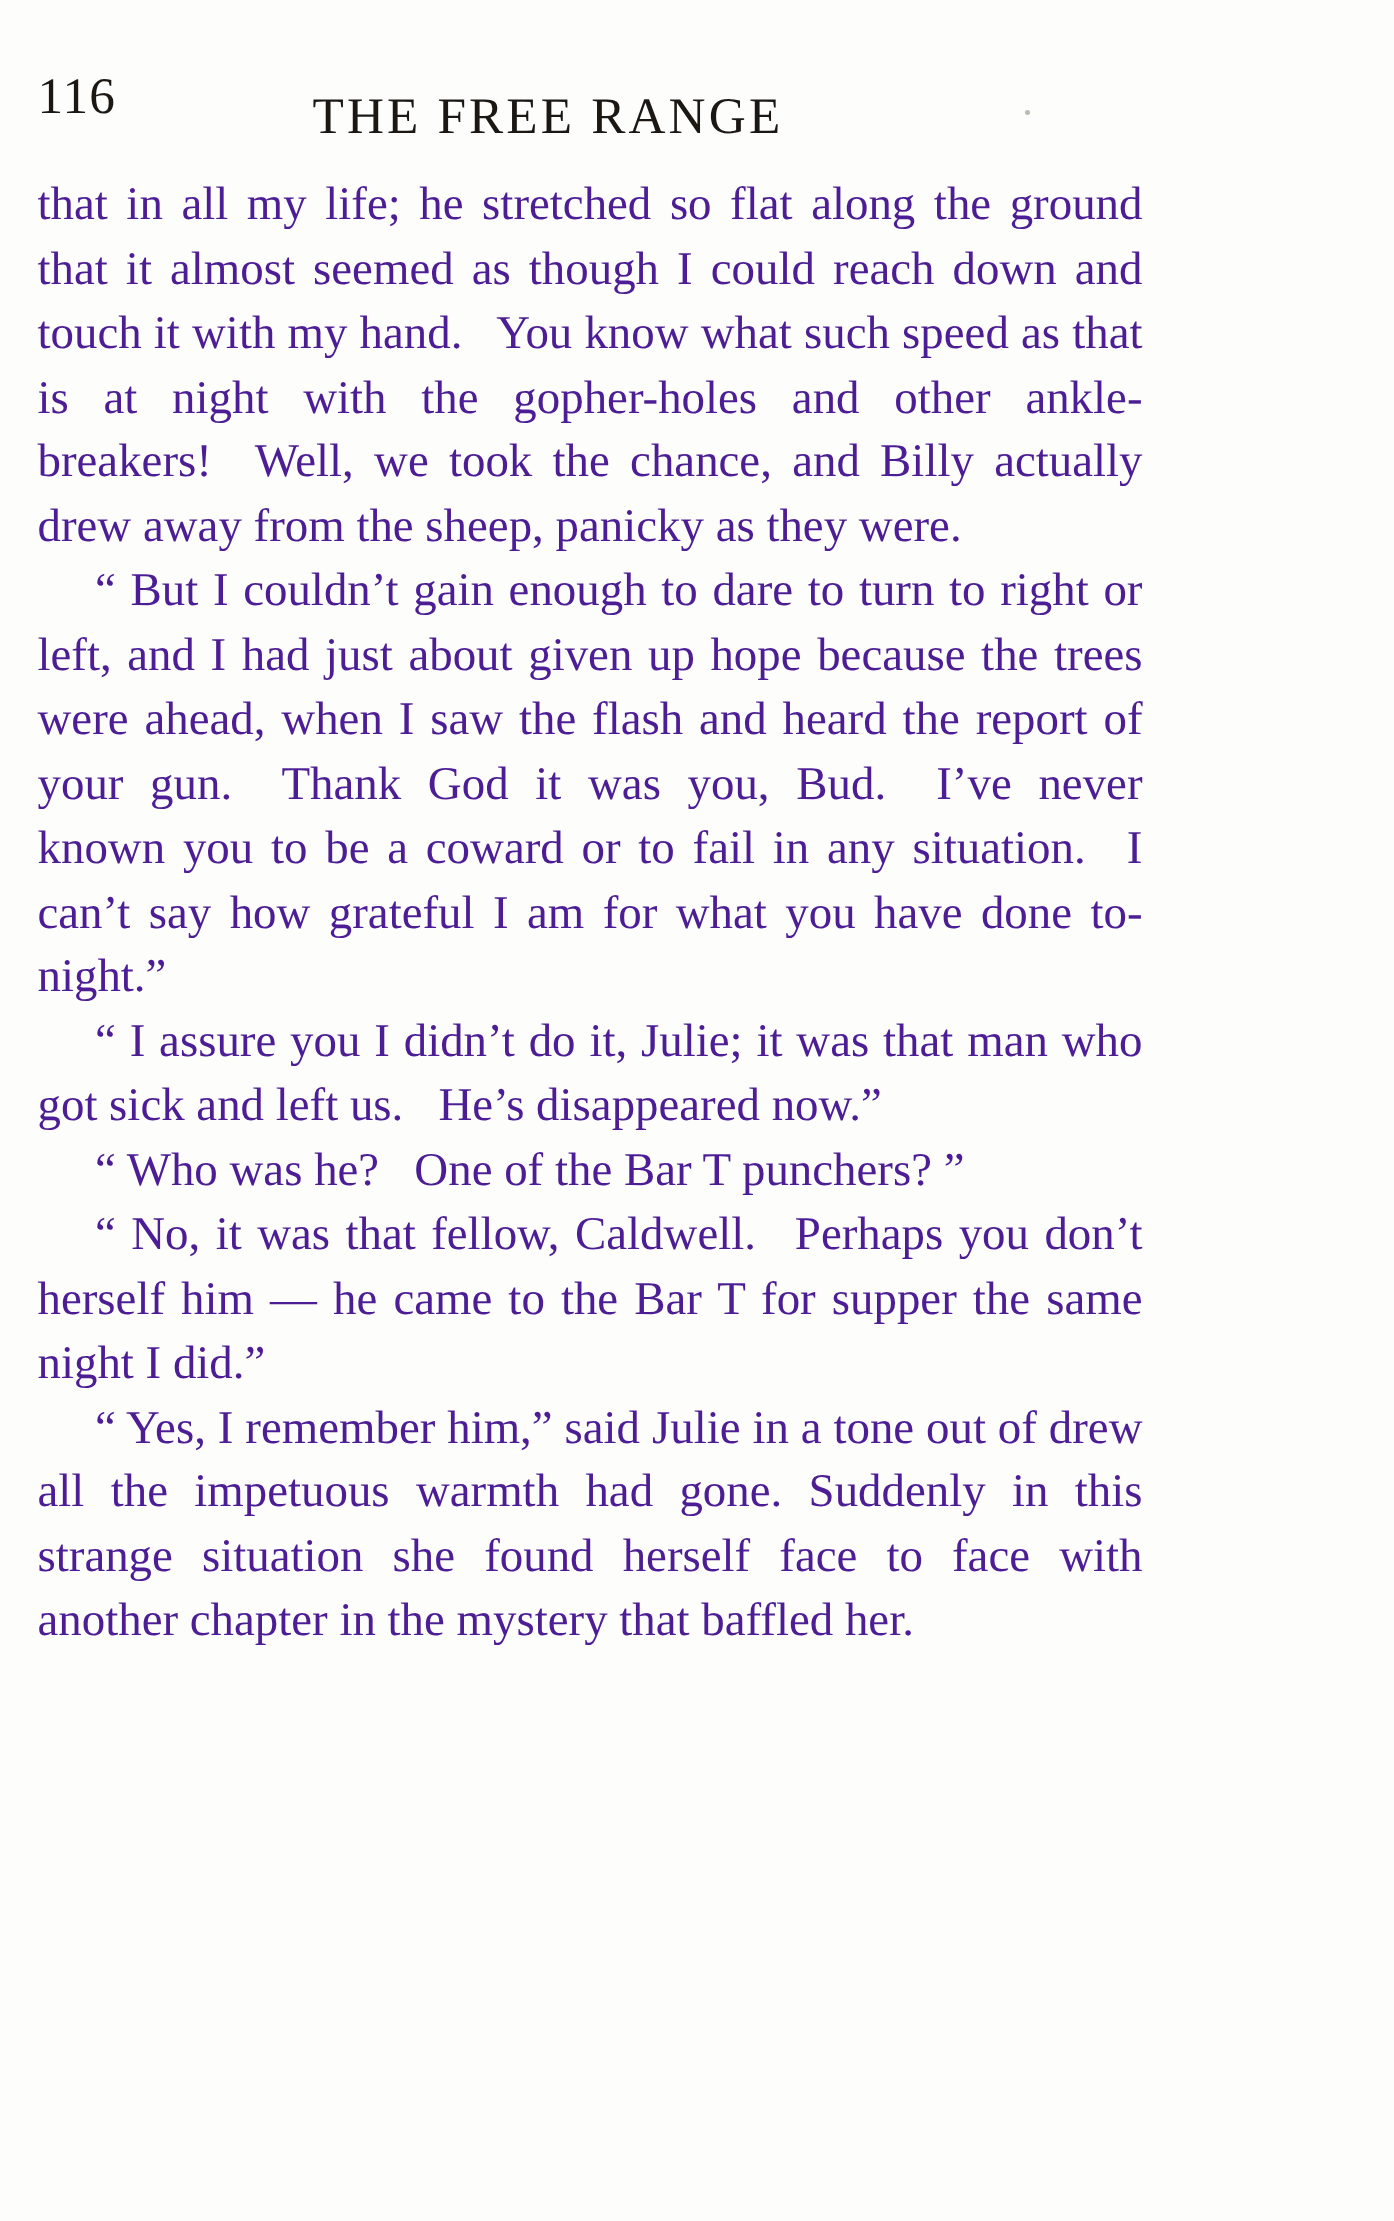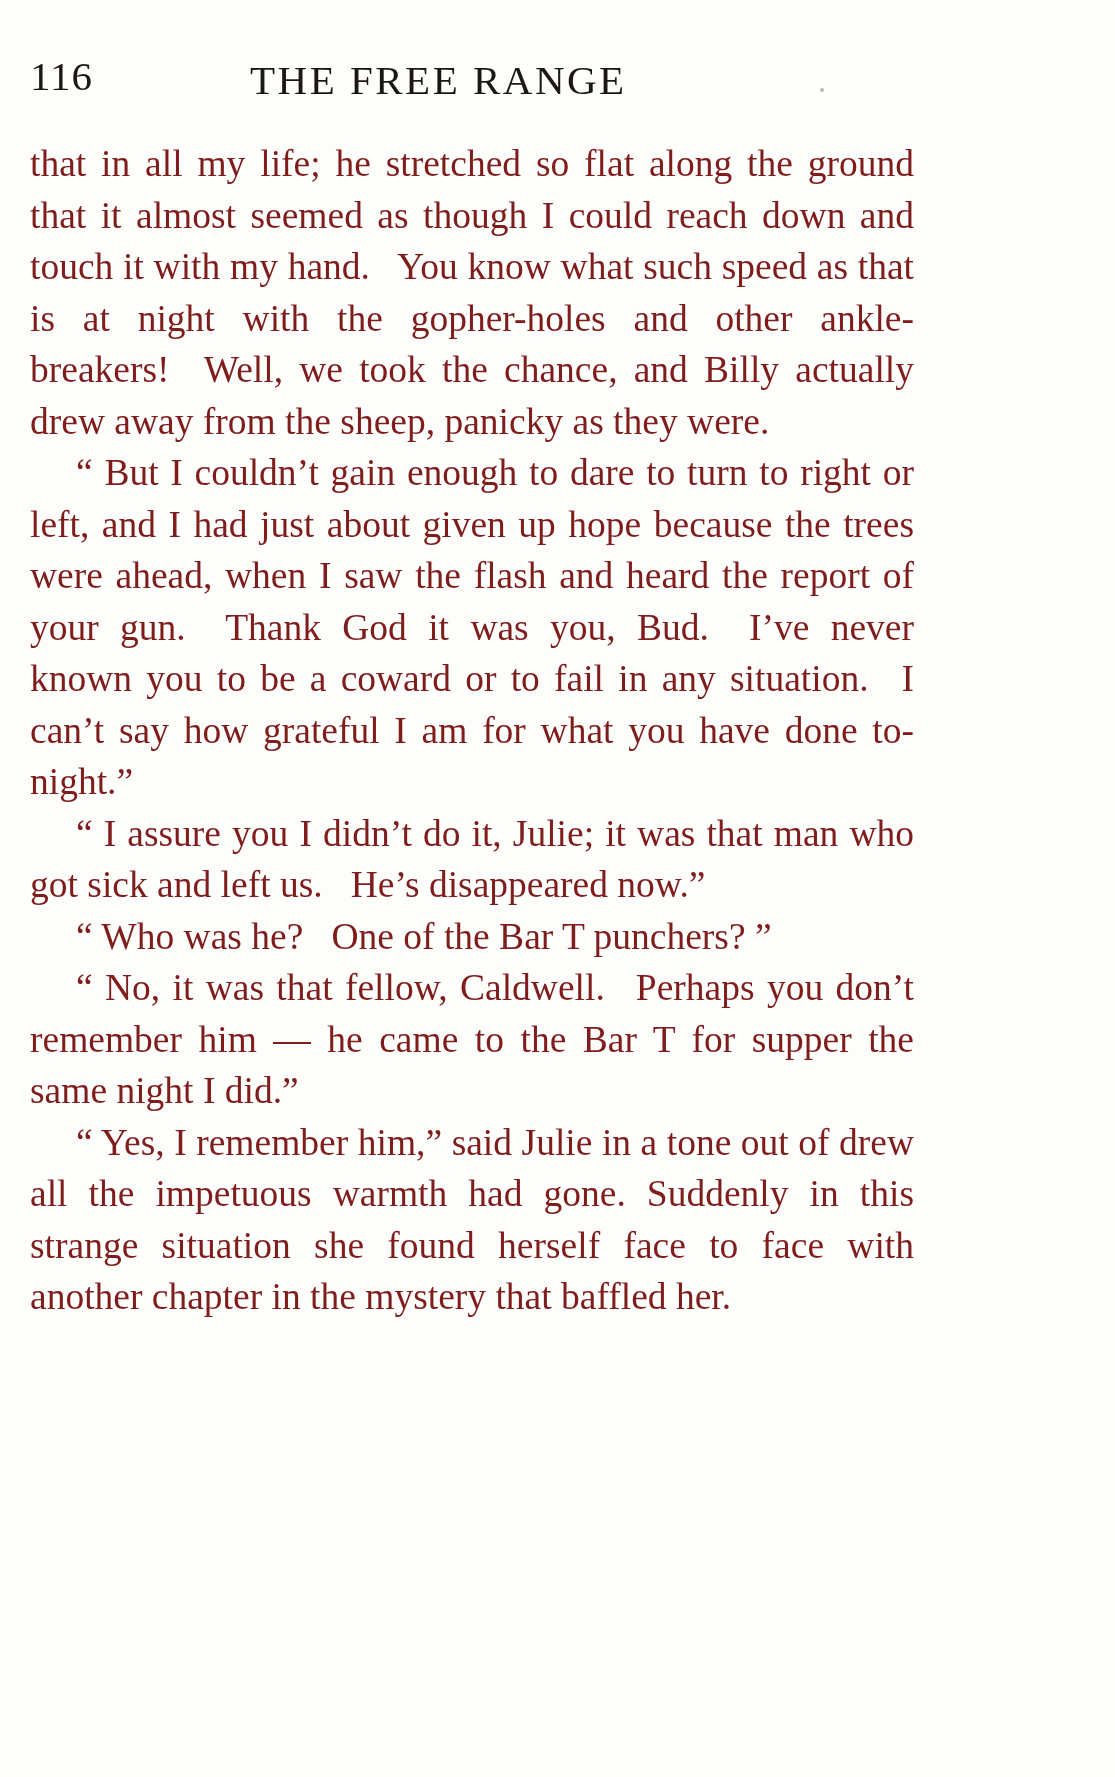--- a/index.html
+++ b/index.html
@@ -32,21 +32,21 @@
     position: absolute;
     left: 30px;
     top: 0;
     font-size: 41px;
     letter-spacing: 1px;
     color: #1b1814;
   }
   .running-head {
     position: absolute;
     left: 250px;
-    top: 4px;
+    top: 16px;
     font-size: 41px;
     letter-spacing: 2.5px;
     color: #1b1814;
     white-space: nowrap;
   }
   .speck {
     position: absolute;
     left: 820px;
     top: 36px;
     width: 4px;
@@ -56,21 +56,21 @@
   }
   .body-text {
     position: absolute;
     left: 30px;
     top: 138px;
     width: 884px;
     font-size: 37.5px;
     line-height: 51.5px;
     text-align: justify;
     text-justify: inter-word;
-    color: #7f1d1d;
+    color: #4c1d95;
   }
   .body-text p {
     margin: 0;
     text-indent: 46px;
   }
   .body-text p.noindent {
     text-indent: 0;
   }
 </style>
 </head>
@@ -82,17 +82,17 @@
     <span class="folio">116</span>
     <span class="running-head">THE FREE RANGE</span>
     <span class="speck"></span>
   </div>
 
   <div class="body-text">
     <p class="noindent">that in all my life; he stretched so flat along the ground that it almost seemed as though I could reach down and touch it with my hand.  You know what such speed as that is at night with the gopher-holes and other ankle-breakers!  Well, we took the chance, and Billy actually drew away from the sheep, panicky as they were.</p>
     <p>“ But I couldn’t gain enough to dare to turn to right or left, and I had just about given up hope because the trees were ahead, when I saw the flash and heard the report of your gun.  Thank God it was you, Bud.  I’ve never known you to be a coward or to fail in any situation.  I can’t say how grateful I am for what you have done to-night.”</p>
     <p>“ I assure you I didn’t do it, Julie; it was that man who got sick and left us.  He’s disappeared now.”</p>
     <p>“ Who was he?  One of the Bar T punchers? ”</p>
-    <p>“ No, it was that fellow, Caldwell.  Perhaps you don’t remember him — he came to the Bar T for supper the same night I did.”</p>
+    <p>“ No, it was that fellow, Caldwell.  Perhaps you don’t herself him — he came to the Bar T for supper the same night I did.”</p>
     <p>“ Yes, I remember him,” said Julie in a tone out of drew all the impetuous warmth had gone. Suddenly in this strange situation she found herself face to face with another chapter in the mystery that baffled her.</p>
   </div>
 
 </div>
 
 </body></html>

